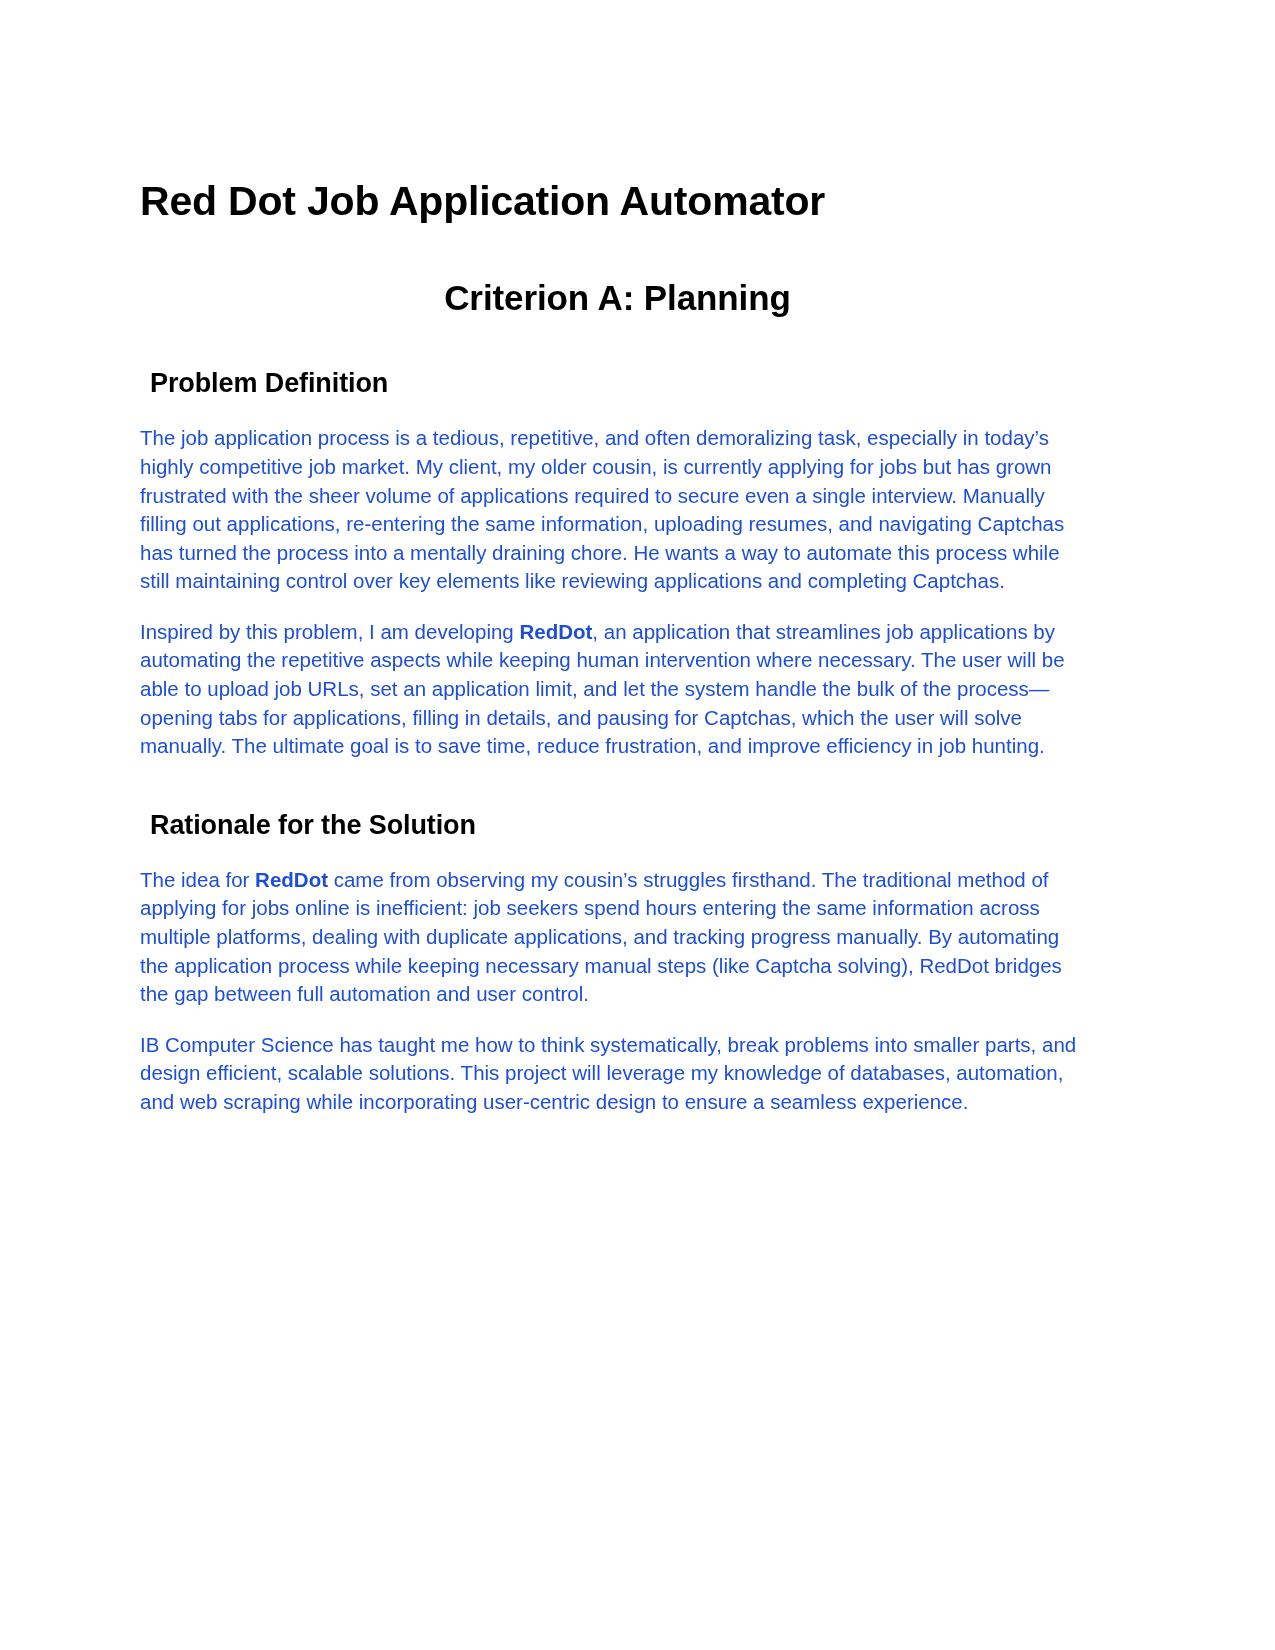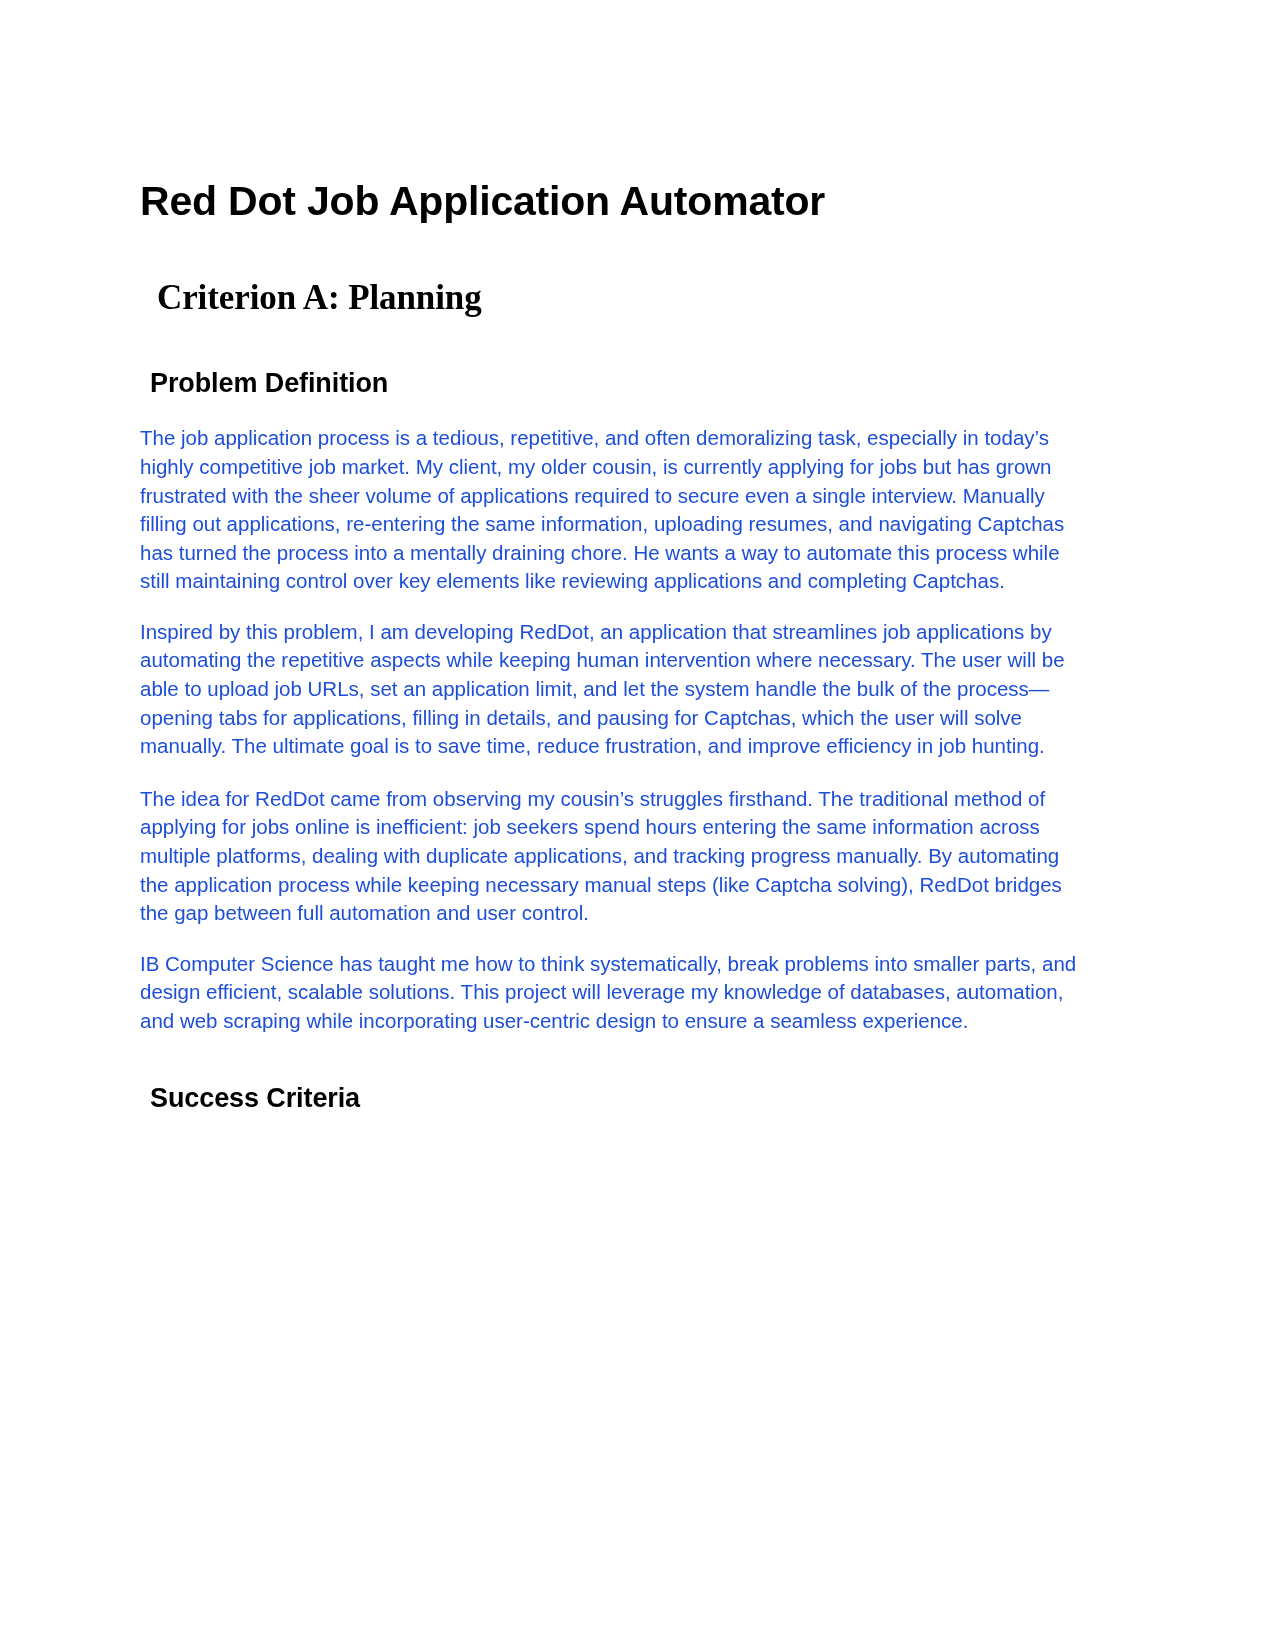--- a/index.html
+++ b/index.html
@@ -35,27 +35,28 @@
     font-weight: bold;
     line-height: 1.18;
     letter-spacing: -0.2px;
     margin: 0 0 0 0;
     padding-top: 2px;
     color: #000000;
   }
 
   
   .h1 {
-    font-family: Liberation Serif, serif;
+    font-family: Liberation Sans, sans-serif;
     font-size: 35px;
     font-weight: bold;
     line-height: 1.2;
     letter-spacing: -0.1px;
     margin: 52px 0 0 17px;
     color: #000000;
+    text-align: center;
   }
 
   
   .h2 {
     font-family: "Liberation Sans", sans-serif;
     font-size: 27px;
     font-weight: bold;
     line-height: 1.22;
     letter-spacing: -0.1px;
     margin: 48px 0 0 10px;
@@ -72,41 +73,41 @@
     line-height: 28.6px;
     margin: 22px 0 0 0;
     color: #1d4ed8;
     text-align: left;
     word-spacing: 0px;
   }
   .para.first-after-h {
     margin-top: 24px;
   }
   .para b, .para strong {
-    font-weight: normal;
+    font-weight: bold;
   }
 </style>
 </head>
 <body style="background: rgb(255, 255, 255); color: rgb(0, 0, 0);">
 
 <div class="page">
   <div class="doc-body">
 
     <h1 class="doc-title">Red Dot Job Application Automator</h1>
 
     <h1 class="h1">Criterion A: Planning</h1>
 
     <h2 class="h2">Problem Definition</h2>
 
     <p class="para first-after-h"><span>The job application process is a tedious, repetitive, and often demoralizing task, especially in today’s highly competitive job market. My client, my older cousin, is currently applying for jobs but has grown frustrated with the sheer volume of applications required to secure even a single interview. Manually filling out applications, re-entering the same information, uploading resumes, and navigating Captchas has turned the process into a mentally draining chore. He wants a way to automate this process while still maintaining control over key elements like reviewing applications and completing Captchas.</span></p>
 
     <p class="para"><span>Inspired by this problem, I am developing </span><b>RedDot</b><span>, an application that streamlines job applications by automating the repetitive aspects while keeping human intervention where necessary. The user will be able to upload job URLs, set an application limit, and let the system handle the bulk of the process—opening tabs for applications, filling in details, and pausing for Captchas, which the user will solve manually. The ultimate goal is to save time, reduce frustration, and improve efficiency in job hunting.</span></p>
 
+    <h2 class="h2">Rationale for the Solution</h2>
 
     <p class="para first-after-h"><span>The idea for </span><b>RedDot</b><span> came from observing my cousin’s struggles firsthand. The traditional method of applying for jobs online is inefficient: job seekers spend hours entering the same information across multiple platforms, dealing with duplicate applications, and tracking progress manually. By automating the application process while keeping necessary manual steps (like Captcha solving), RedDot bridges the gap between full automation and user control.</span></p>
 
     <p class="para"><span>IB Computer Science has taught me how to think systematically, break problems into smaller parts, and design efficient, scalable solutions. This project will leverage my knowledge of databases, automation, and web scraping while incorporating user-centric design to ensure a seamless experience.</span></p>
 
-    <h2 class="h2 tight">Success Criteria</h2>
 
 
   </div>
 </div>
 
 </body></html>

